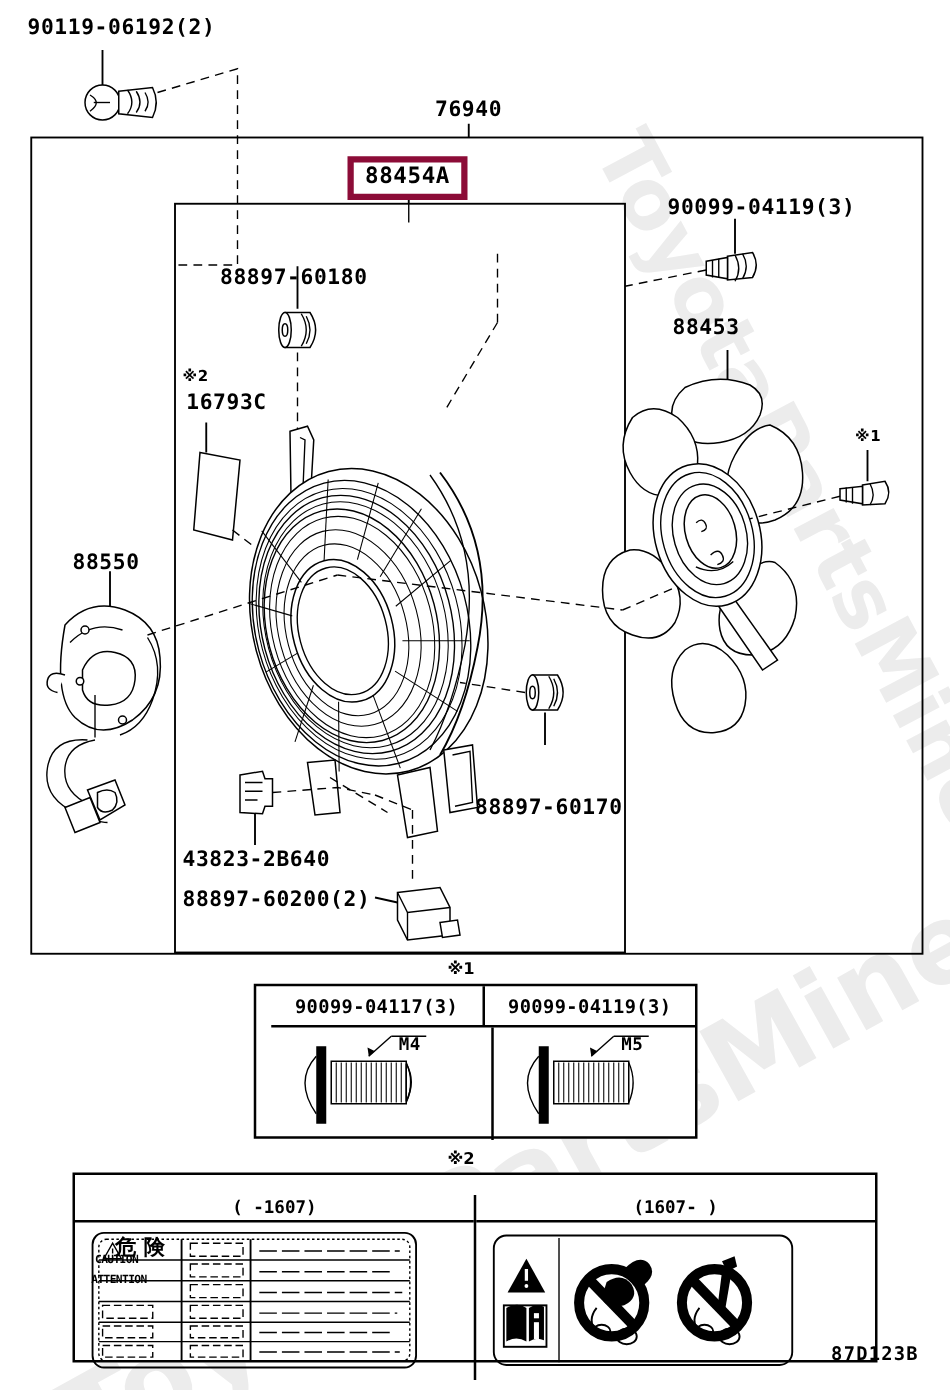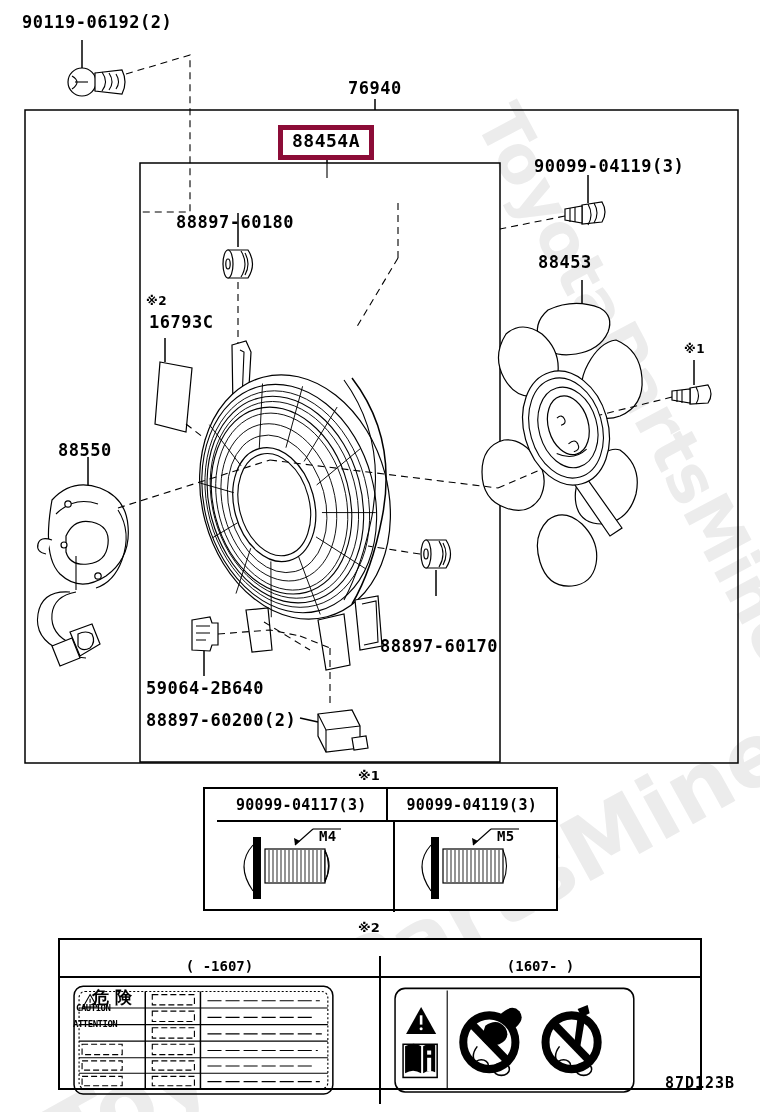--- a/index.html
+++ b/index.html
@@ -295,21 +295,21 @@
 
   <div class="lbl" style="left:58px;top:440px;">88550</div>
 
   <div class="lbl" style="left:534px;top:156px;">90099-04119(3)</div>
   <div class="lbl" style="left:538px;top:252px;">88453</div>
 
   <div class="lbl mk jp" style="left:684px;top:342px;">※1</div>
 
   <div class="lbl" style="left:380px;top:598px;margin-top:38px;">88897-60170</div>
 
-  <div class="lbl" style="left:146px;top:678px;">59064-2B640</div>
+  <div class="lbl" style="left:146px;top:678px;">43823-2B640</div>
   <div class="lbl" style="left:146px;top:710px;">88897-60200(2)</div>
 
   <div class="mark-lbl jp" style="left:358px;top:768px;">※1</div>
 
   <div class="tbl" style="left:203px;top:787px;width:355px;height:124px;">
     <div class="tbl-row tbl-head">
       <div class="tbl-cell">90099-04117(3)</div>
       <div class="tbl-cell">90099-04119(3)</div>
     </div>
     <div class="tbl-row tbl-body">

